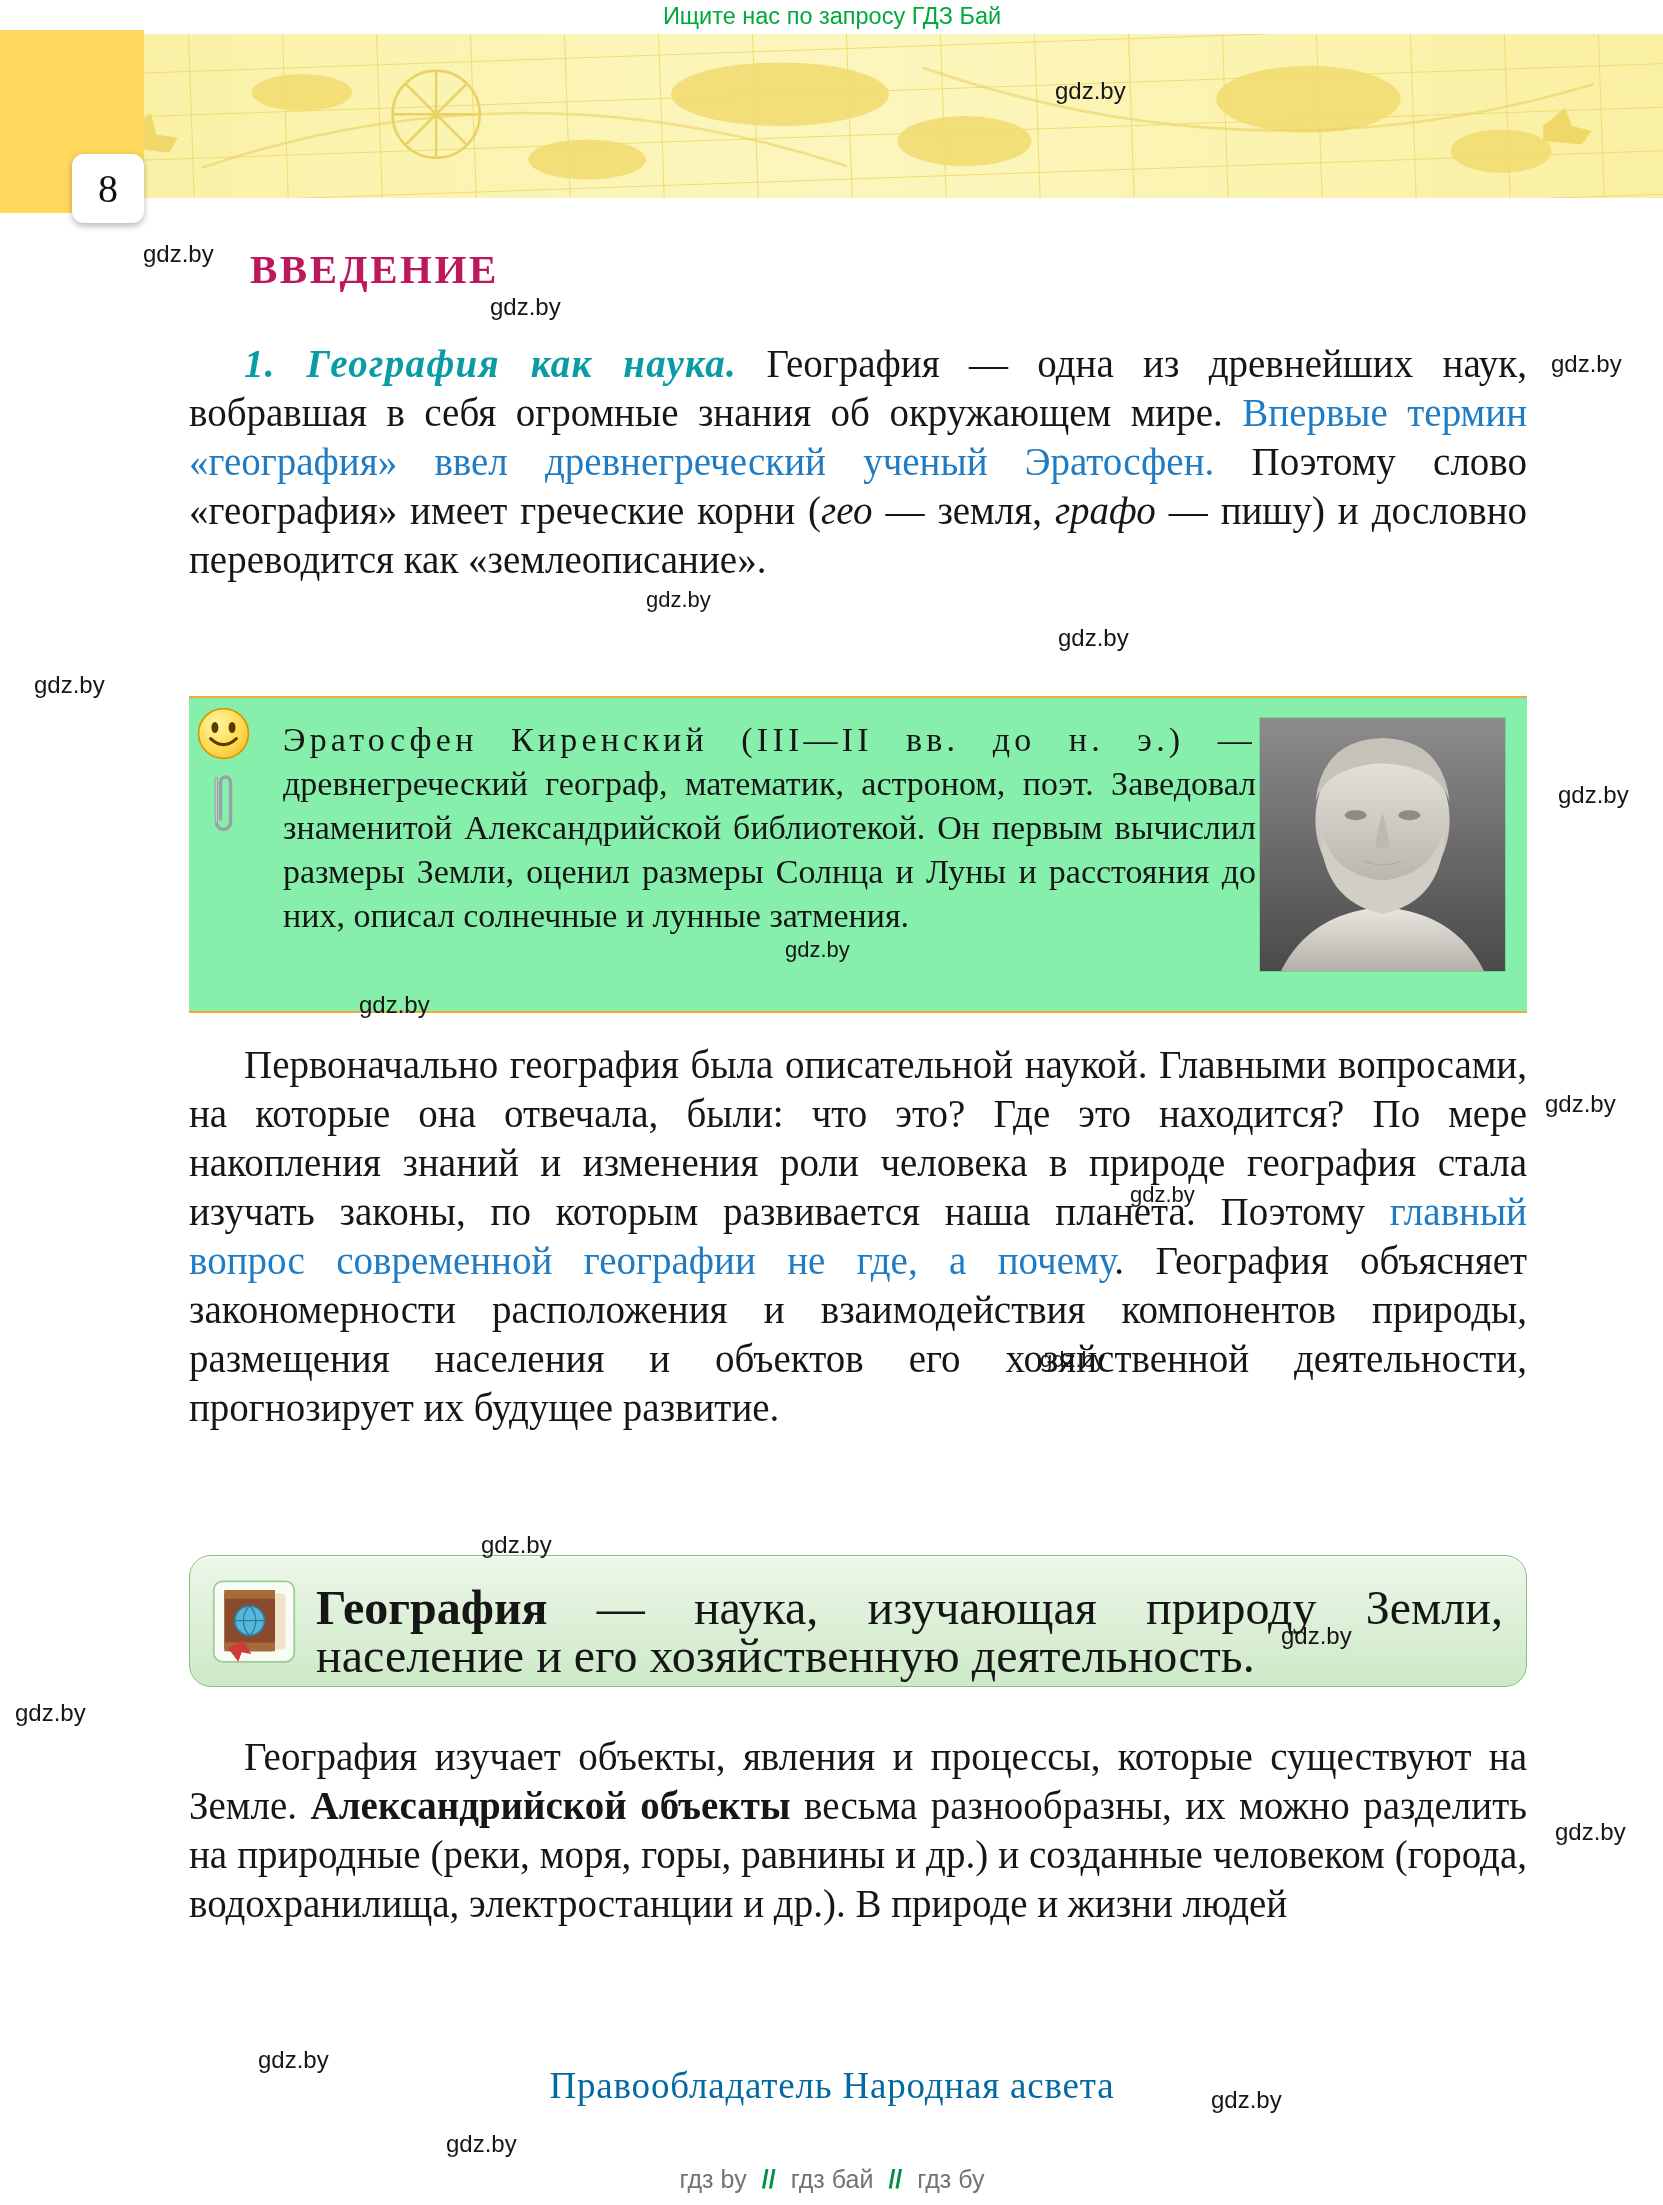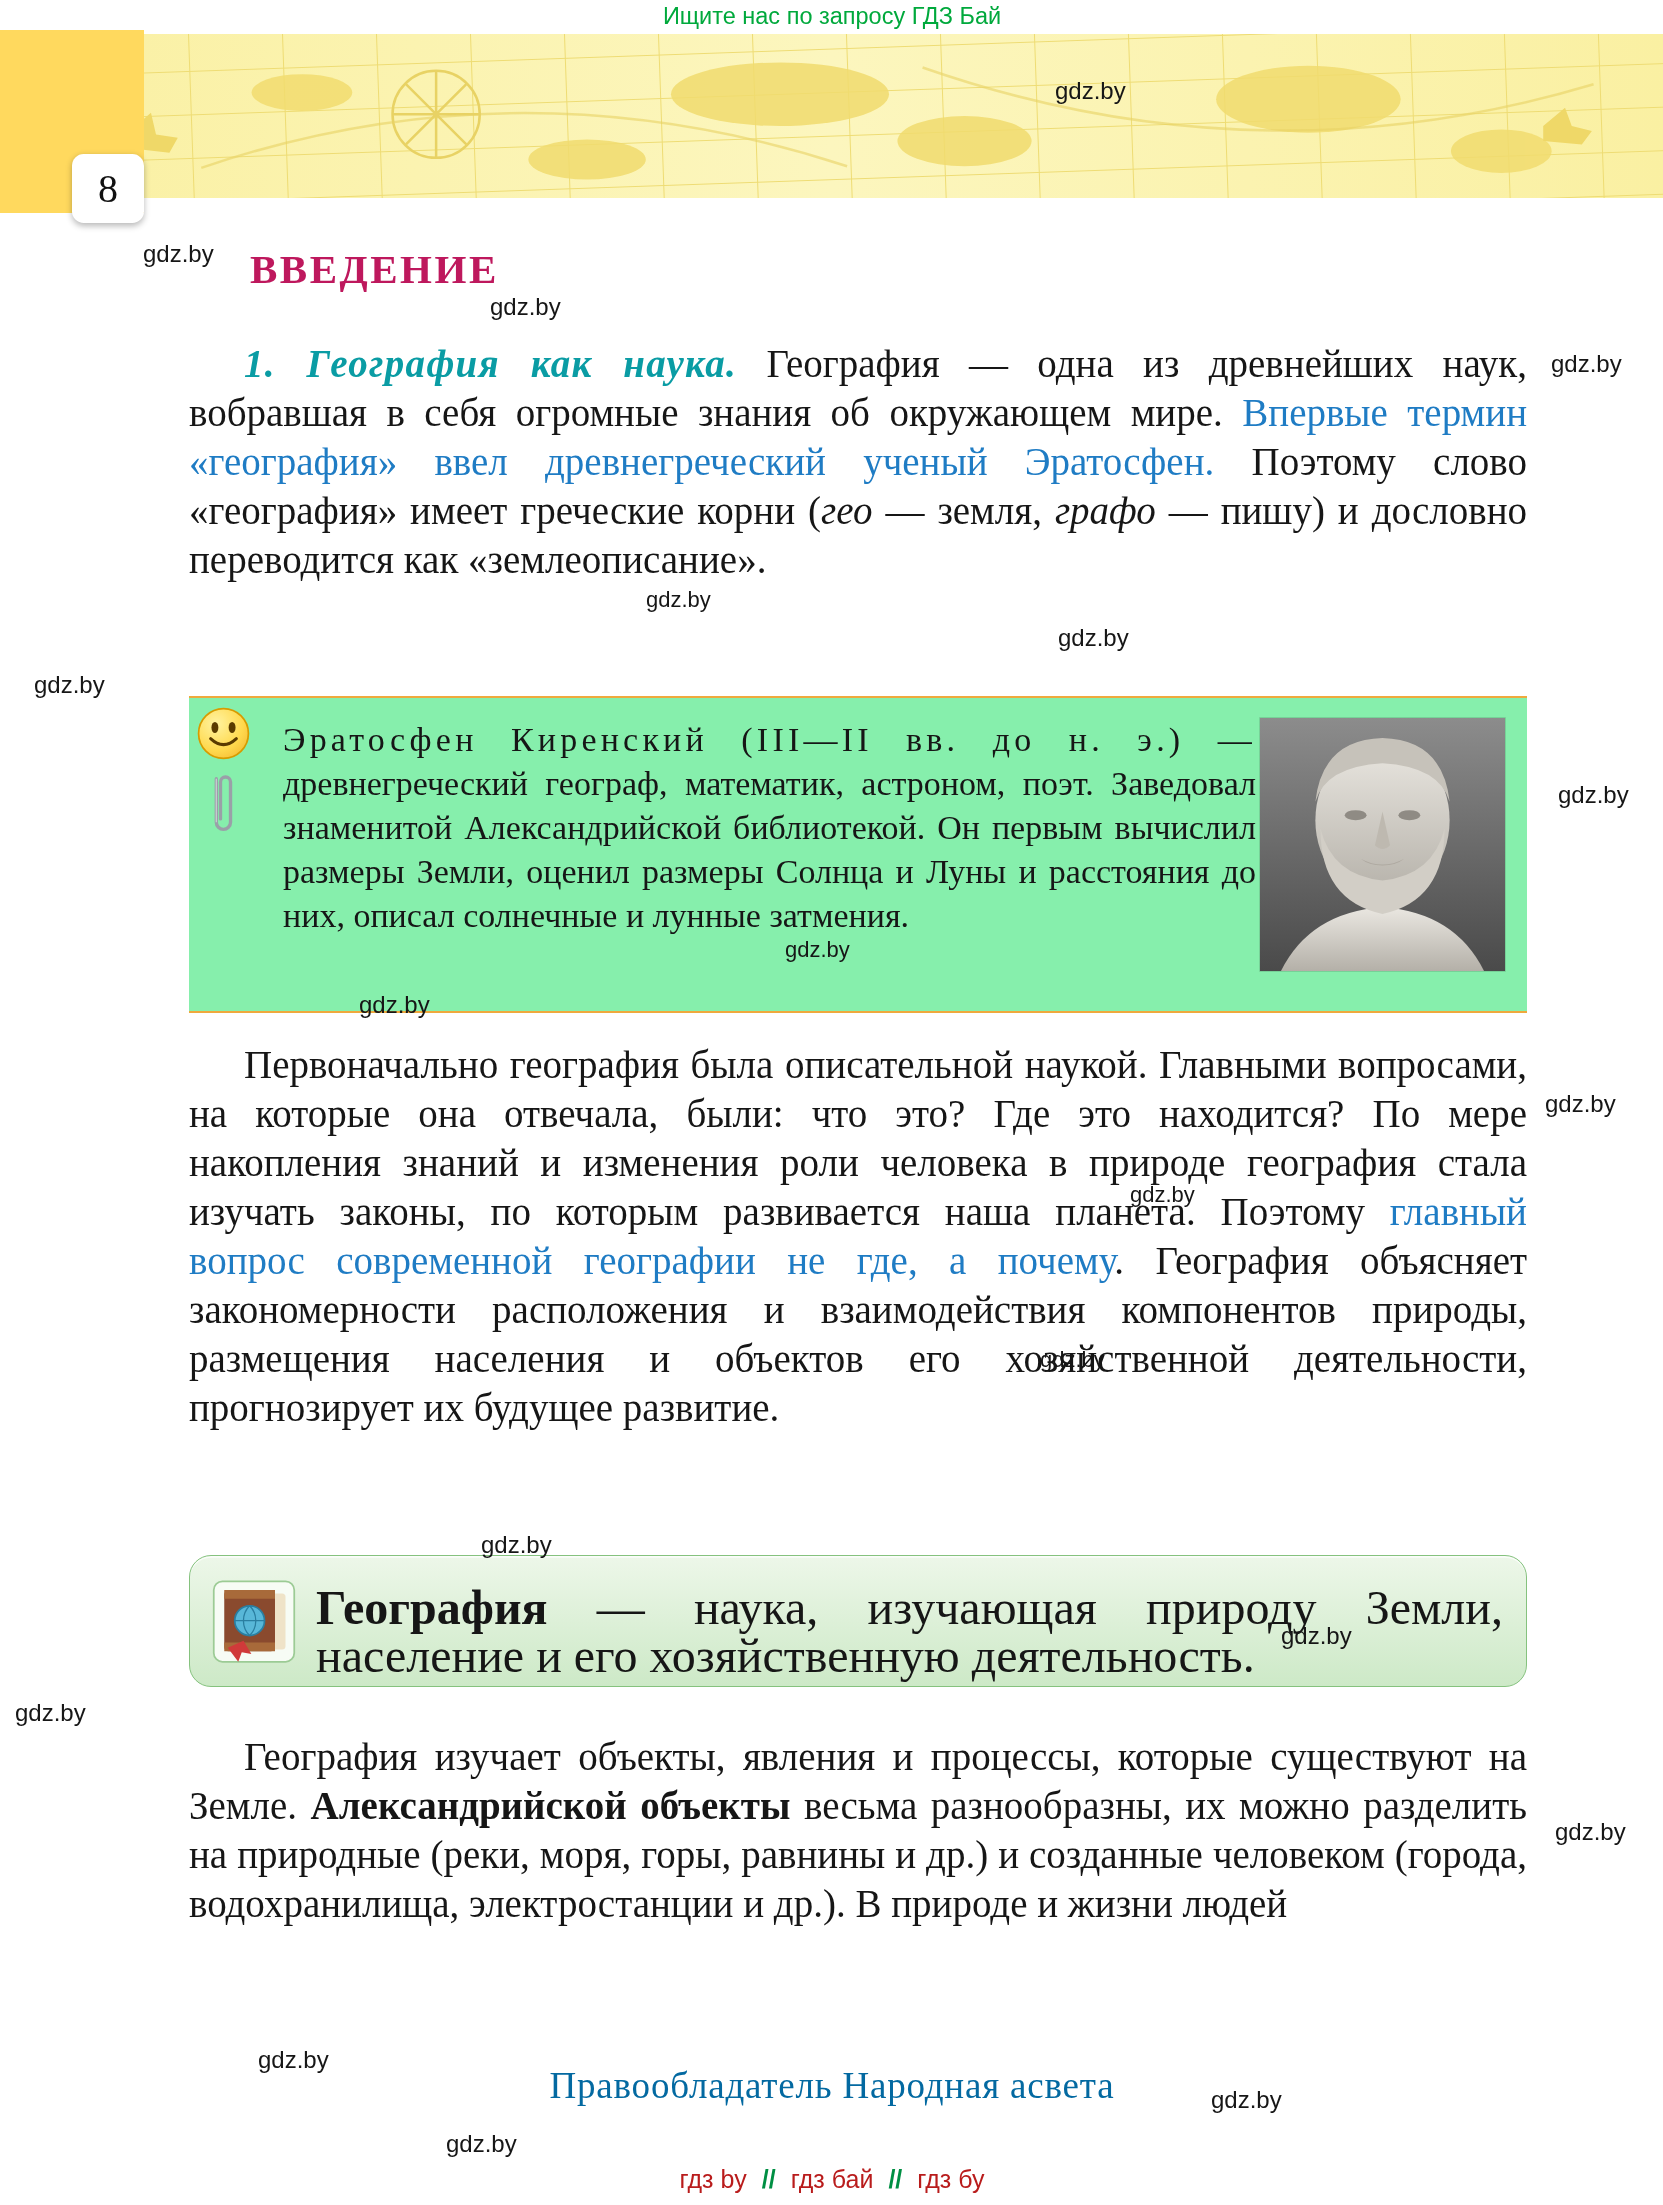--- a/index.html
+++ b/index.html
@@ -83,21 +83,21 @@
   
   .copyright {
     position:absolute; left:0; top:2064px; width:1664px;
     text-align:center; font-size:37px; color:#0369a1; letter-spacing:0.8px;
   }
   .footer-links {
     position:absolute; left:0; top:2165px; width:1664px;
     display:flex; justify-content:center; gap:15px;
     font-family:"Liberation Sans", sans-serif; font-size:25px;
   }
-  .footer-links a { color:#b91c1c; text-decoration:none;text-align:center; }
+  .footer-links a { color:#737373; text-decoration:none;text-align:center; }
   .footer-links .sep { color:#008F43; font-weight:bold; }
 </style>
 </head>
 <body>
 
 <div id="page">
 
   <div class="promo">Ищите нас по запросу ГДЗ Бай</div>
 
   <div class="banner">

